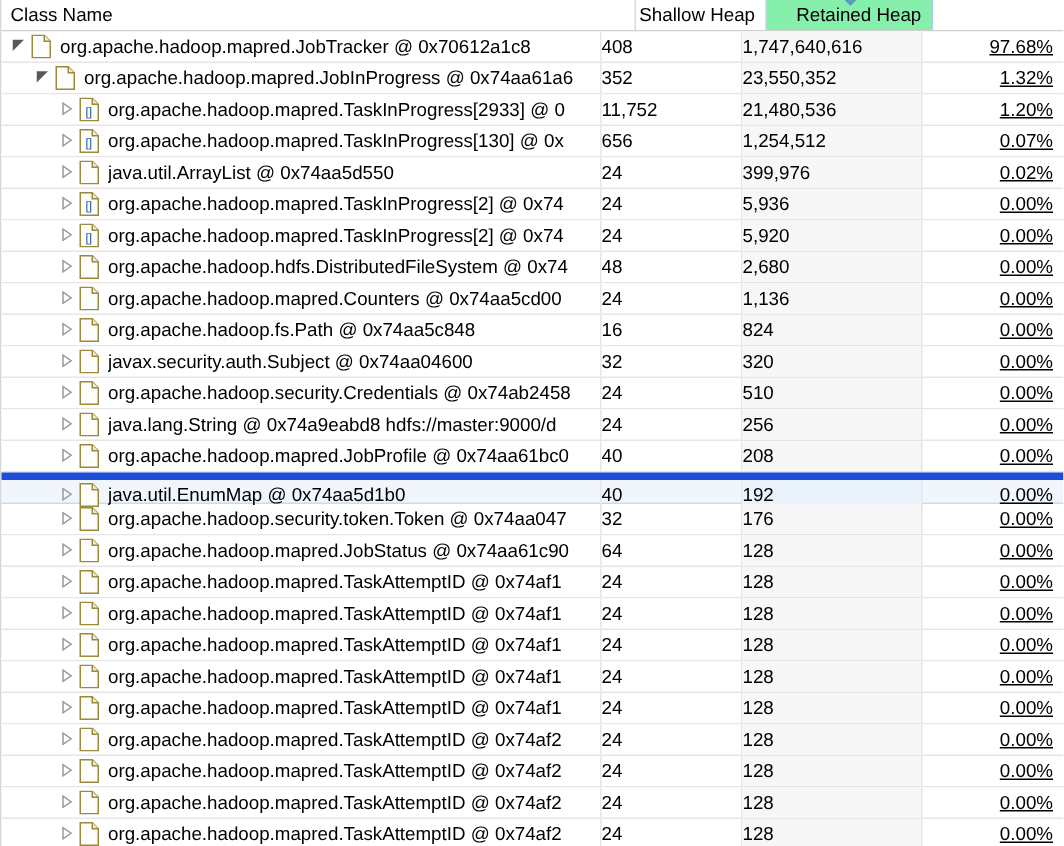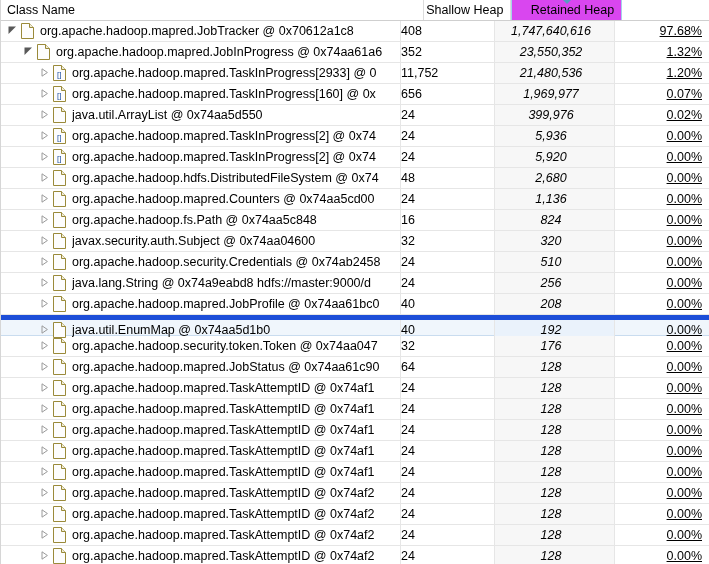--- a/index.html
+++ b/index.html
@@ -34,21 +34,21 @@
     line-height: 20px;
     height: 20px;
     position: relative;
     border-right: 1px solid #dcdcdc;
     overflow: hidden;
     white-space: nowrap;
   }
   .th.col-name   { width: 461px; padding-left: 6px; text-align: left; }
   .th.col-shal   { width: 94px;  padding-right: 7px; text-align: right; }
   .th.col-ret    { width: 120px; padding-right: 7px; text-align: right;
-                   background: #d946ef; border-left: 1px solid #a5d2ea;
+                   background: #86efac; border-left: 1px solid #a5d2ea;
                    border-right: 1px solid #a5d2ea; }
   .th.col-pct    { width: 94px;  padding-right: 7px; text-align: right; border-right: none; margin-top: 24px; }
 
   .sort-arrow {
     position: absolute;
     top: 0px;
     left: 50%;
     margin-left: -4px;
     width: 0; height: 0;
     border-left: 4px solid transparent;
@@ -74,21 +74,21 @@
     font-size: 12.5px;
     color: #000000;
     line-height: 20px;
     height: 20px;
     overflow: hidden;
     white-space: nowrap;
     border-right: 1px solid #e6e6e6;
   }
   .cell.col-name { width: 400px; display: flex; align-items: center; padding-left: 0; }
   .cell.col-shal { width: 94px;  padding-right: 7px; text-align: left; }
-  .cell.col-ret  { width: 120px; padding-right: 7px; text-align: center; background: #f7f7f7; font-style: italic; }
+  .cell.col-ret  { width: 120px; padding-right: 7px; text-align: left; background: #f7f7f7; }
   .cell.col-pct  { width: 94px;  padding-right: 7px; text-align: right; border-right: none; text-decoration: underline; }
 
   
   .indent { flex: 0 0 auto; height: 1px; }
 
   .twisty {
     flex: 0 0 auto;
     width: 15px;
     height: 20px;
     position: relative;
@@ -204,24 +204,24 @@
           <span class="twisty collapsed">
             <svg width="9" height="9" viewBox="0 0 9 9">
               <path d="M2 0.8 L7.4 4.5 L2 8.2 Z" fill="none" stroke="#9a9a9a" stroke-width="1"></path>
             </svg>
           </span>
           <span class="icon-obj"><svg width="15" height="16" viewBox="0 0 15 16">
               <path d="M1.5 0.5 H9.5 L13.5 4.5 V15.5 H1.5 Z" fill="#fdfdfd" stroke="#9a8a3a" stroke-width="1"></path>
               <path d="M9.5 0.5 V4.5 H13.5" fill="#f0ecd8" stroke="#9a8a3a" stroke-width="1"></path>
               <text x="7.2" y="12" font-size="8" font-family="Liberation Sans, sans-serif" fill="#1d4f9e" text-anchor="middle">[]</text>
             </svg></span>
-          <span class="label">org.apache.hadoop.mapred.TaskInProgress[160] @ 0x</span>
+          <span class="label">org.apache.hadoop.mapred.TaskInProgress[130] @ 0x</span>
         </div>
         <div class="cell col-shal">656</div>
-        <div class="cell col-ret">1,969,977</div>
+        <div class="cell col-ret">1,254,512</div>
         <div class="cell col-pct">0.07%</div>
       </div>
       <div class="row">
         <div class="cell col-name">
           <span class="indent" style="width: 36px;"></span>
           <span class="twisty collapsed">
             <svg width="9" height="9" viewBox="0 0 9 9">
               <path d="M2 0.8 L7.4 4.5 L2 8.2 Z" fill="none" stroke="#9a9a9a" stroke-width="1"></path>
             </svg>
           </span>

